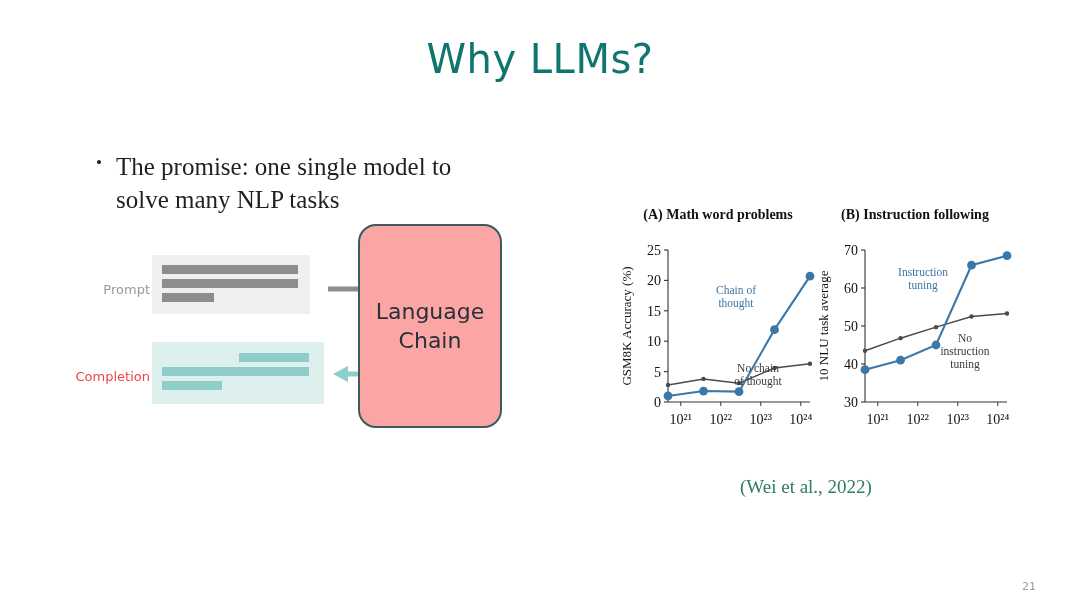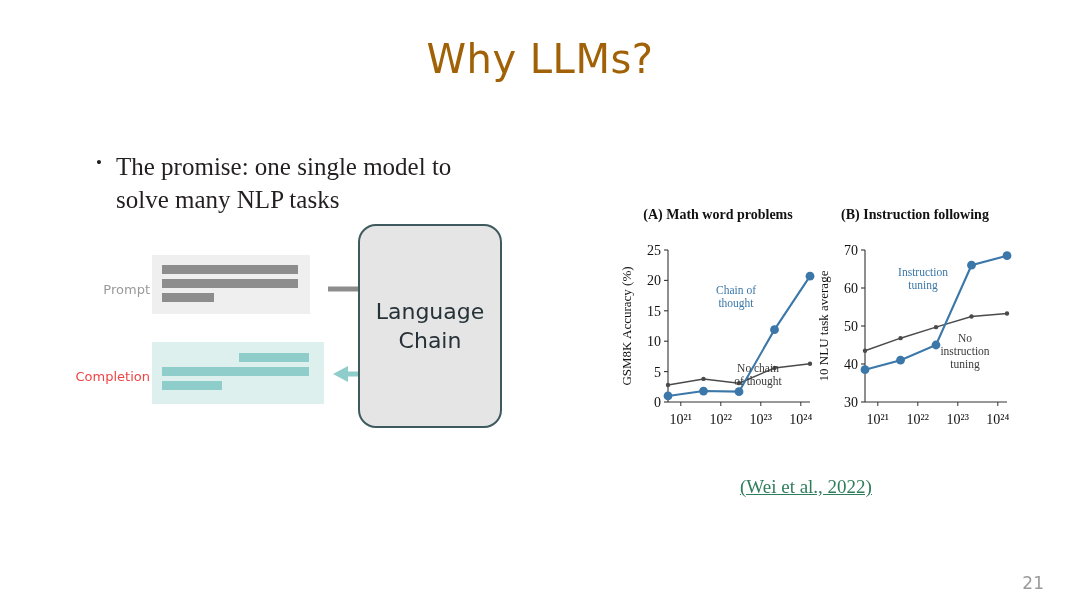--- a/index.html
+++ b/index.html
@@ -26,21 +26,21 @@
   .slide-title {
     position: absolute;
     top: 36px;
     left: 0;
     width: 1080px;
     text-align: center;
     font-family: "DejaVu Sans", sans-serif;
     font-size: 40px;
     font-weight: 400;
     letter-spacing: 0.5px;
-    color: #a16207;
+    color: #0f766e;
   }
 
   
   .bullet {
     position: absolute;
     font-family: "Liberation Serif", serif;
     font-size: 25px;
     line-height: 1.32;
     color: #231f20;
     padding-left: 20px;
@@ -88,21 +88,21 @@
   #c-bar3 { left: 10px; top: 39px; width: 60px;  }
 
   .arrow { position: absolute; }
   #arrow-right { left: 288px; top: 57px;  width: 46px; height: 20px; }
   #arrow-left  { left: 292px; top: 142px; width: 46px; height: 20px; }
 
   #lm-box {
     position: absolute;
     left: 318px; top: 2px;
     width: 140px; height: 200px;
-    background: #e5e5e5;
+    background: #fca5a5;
     border: 2px solid #3f5a5f;
     border-radius: 18px;
     display: flex;
     flex-direction: column;
     align-items: center;
     justify-content: center;
   }
   #lm-box .lm-line {
     font-family: "DejaVu Sans", sans-serif;
     font-size: 22px;
@@ -111,44 +111,44 @@
   }
 
   .credit {
     position: absolute;
     font-family: "Liberation Serif", serif;
     font-size: 19px;
     color: #2f7d5b;
     white-space: nowrap;
   }
   #image-credit { left: 166px; top: 462px; }
-  #chart-credit { left: 740px; top: 476px; text-decoration: underline; }
+  #chart-credit { left: 740px; top: 476px; }
 
   
   .charts { position: absolute; left: 600px; top: 206px; width: 430px; height: 250px; }
   .chart  { position: absolute; top: 0; width: 200px; height: 250px; }
   #chart-a { left: 10px; margin-left: 8px; }
   #chart-b { left: 215px; }
 
   .chart-title {
     position: absolute;
     top: 0; left: 0; width: 100%;
     text-align: center;
     font-family: "Liberation Serif", serif;
     font-weight: bold;
     font-size: 14px;
     line-height: 1.25;
     color: #111;
   }
   .chart-svg { position: absolute; top: 36px; left: 0; }
   .page-number {
     position: absolute;
-    right: 36px; bottom: 14px;
-    font-family: "DejaVu Sans", sans-serif;
-    font-size: 17px;
+    right: 44px; bottom: 14px;
+    font-family: "DejaVu Sans", sans-serif;
+    font-size: 11px;
     color: #9b9b9b;
   }
 </style>
 </head>
 <body>
 
 <div class="slide">
 
   <div class="slide-title">Why LLMs?</div>
 

